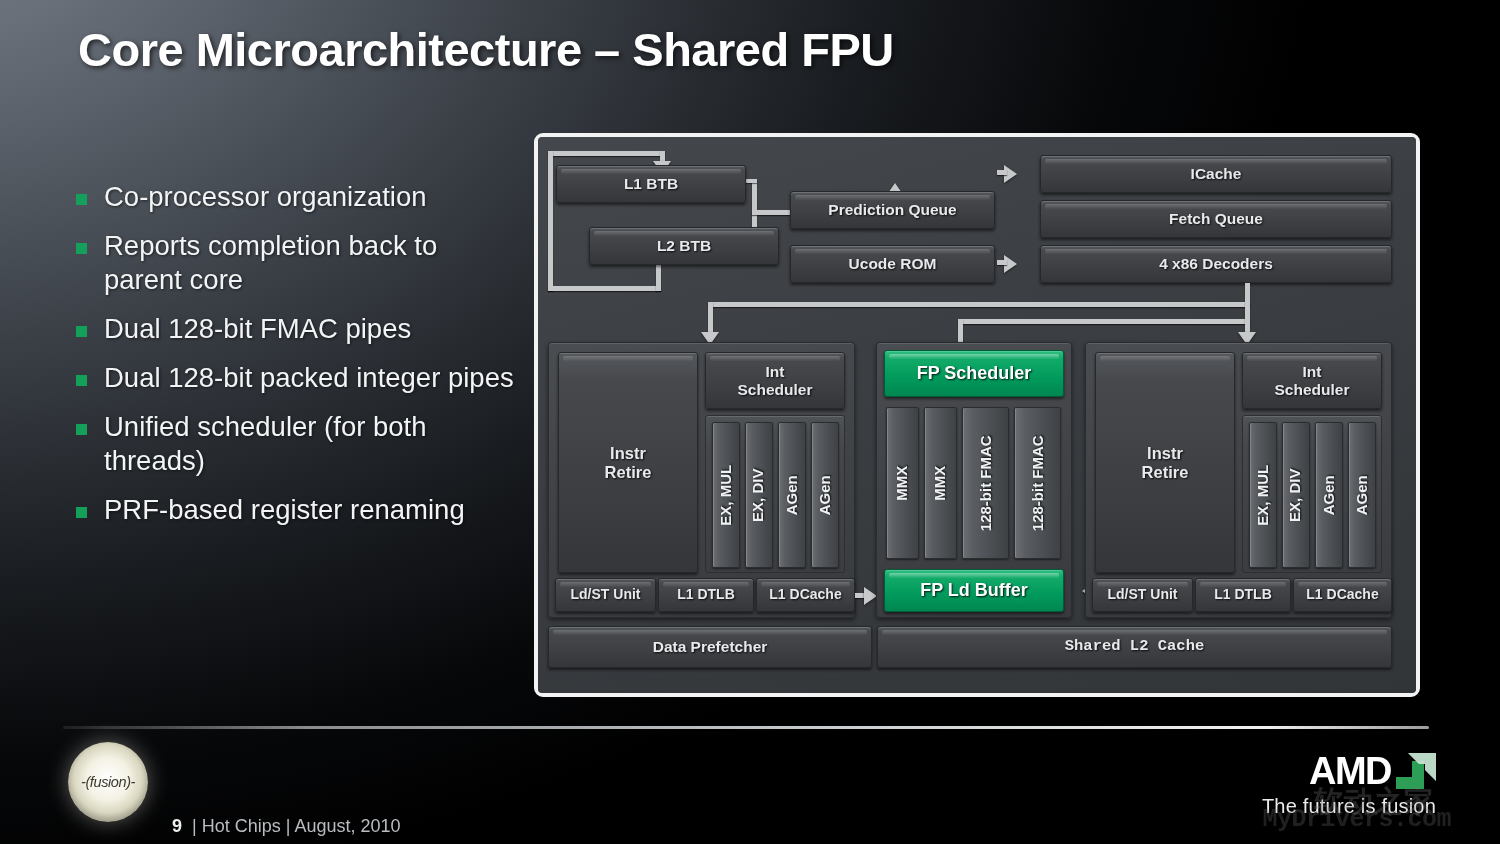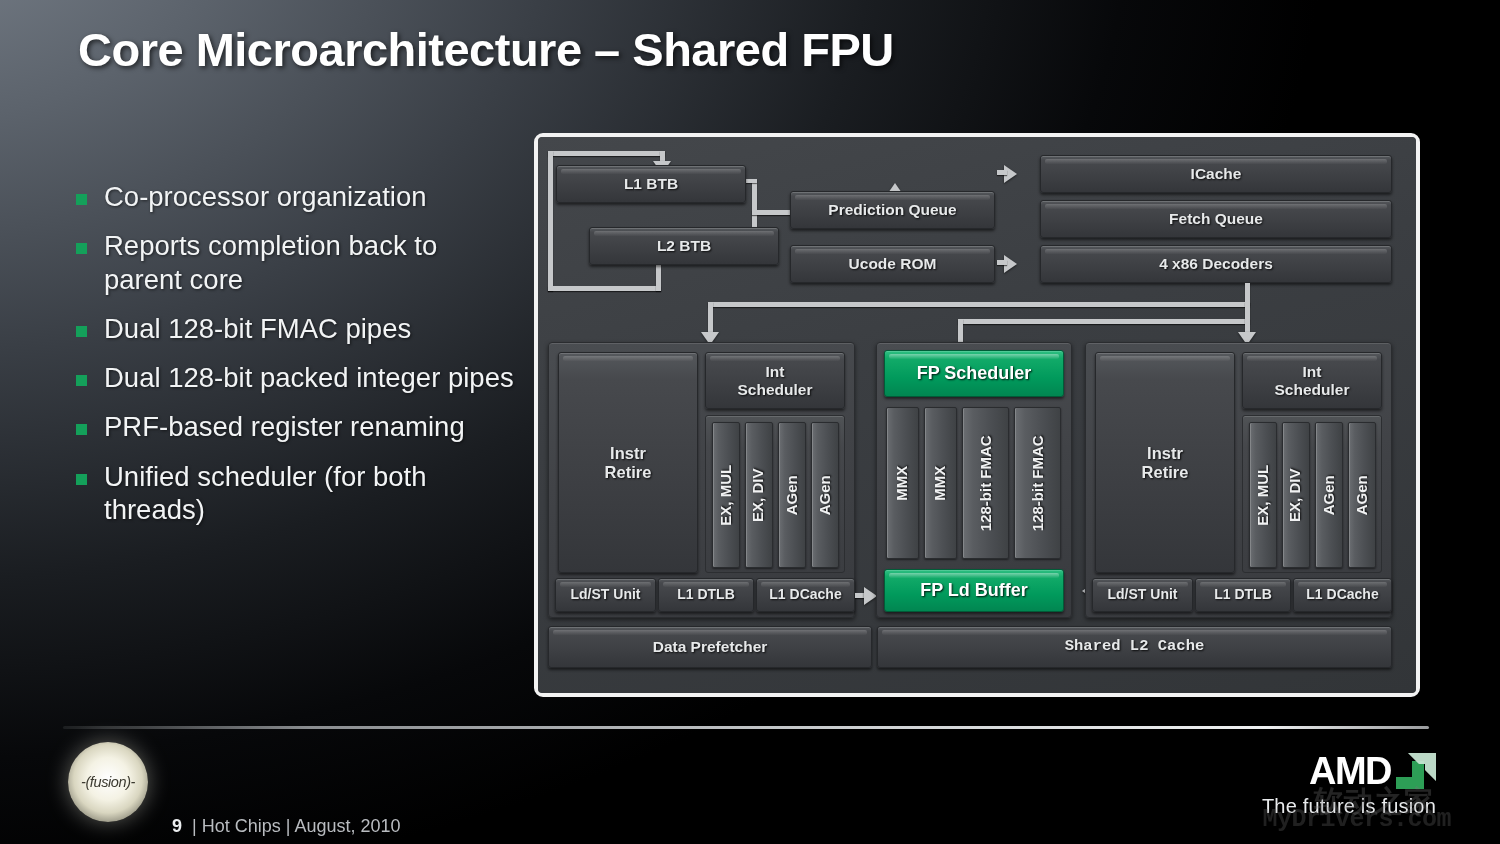--- a/index.html
+++ b/index.html
@@ -260,25 +260,25 @@
     <div class="bullet">
       <div class="bullet-marker"></div>
       <div class="bullet-text">Dual 128-bit FMAC pipes</div>
     </div>
     <div class="bullet">
       <div class="bullet-marker"></div>
       <div class="bullet-text">Dual 128-bit packed integer pipes</div>
     </div>
     <div class="bullet">
       <div class="bullet-marker"></div>
+      <div class="bullet-text">Unified scheduler (for both threads)</div>
+    </div>
+    <div class="bullet">
+      <div class="bullet-marker"></div>
       <div class="bullet-text">PRF-based register renaming</div>
-    </div>
-    <div class="bullet">
-      <div class="bullet-marker"></div>
-      <div class="bullet-text">Unified scheduler (for both threads)</div>
     </div>
   </div>
 
   <div id="diagram">
     <div id="diagram-inner">
 
       <div class="wire" style="left:10px; top:14px; width:117px; height:5px;"></div>
       <div class="wire" style="left:10px; top:14px; width:5px; height:140px;"></div>
       <div class="wire" style="left:10px; top:149px; width:113px; height:5px;"></div>
       <div class="wire" style="left:118px; top:94px; width:5px; height:60px;"></div>

